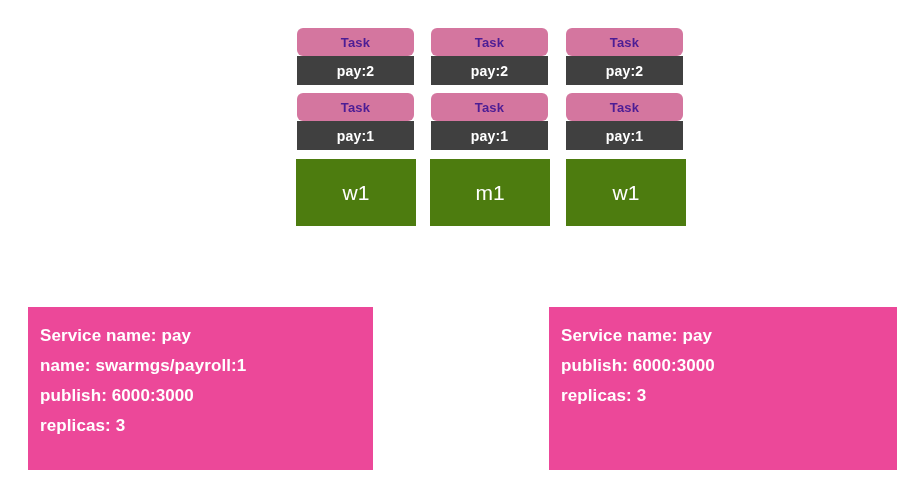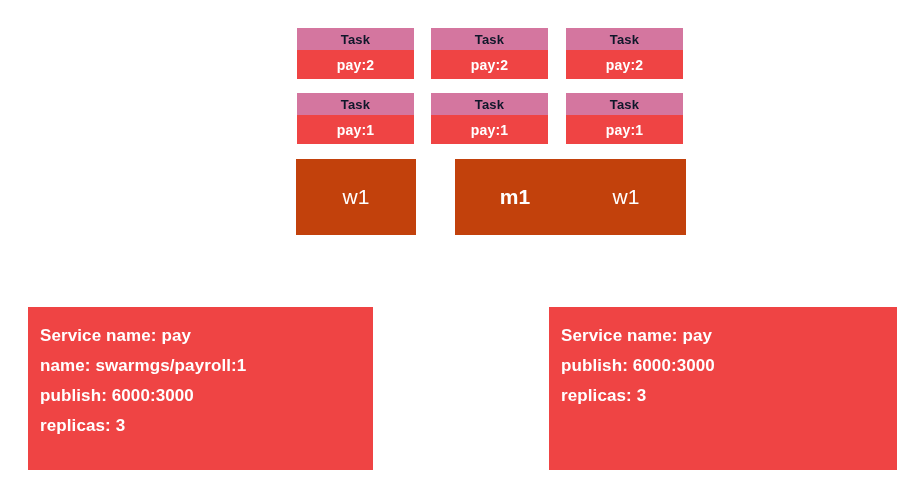--- a/index.html
+++ b/index.html
@@ -24,63 +24,64 @@
     height: 491px;
   }
 
   
   .task-card {
     position: absolute;
     width: 117px;
     box-sizing: border-box;
   }
   .task-header {
-    height: 22px;
+    height: 28px;
     background: #d4769f;
-    color: #0f172a;
+    color: #4c1d95;
     font-size: 13px;
     font-weight: bold;
     display: flex;
     align-items: center;
     justify-content: center;
     letter-spacing: 0.2px;
+    border-radius: 6px;
   }
   .task-body {
     height: 29px;
-    background: #ef4444;
+    background: #404040;
     color: #ffffff;
     font-size: 14px;
     font-weight: bold;
     display: flex;
     align-items: center;
     justify-content: center;
     letter-spacing: 0.2px;
   }
 
   
   .node-box {
     position: absolute;
     width: 120px;
-    height: 76px;
-    background: #c2410c;
+    height: 67px;
+    background: #4d7c0f;
     color: #ffffff;
     font-size: 21px;
     font-weight: normal;
     display: flex;
     align-items: center;
     justify-content: center;
     box-sizing: border-box;
   }
 
   
   .spec-panel {
     position: absolute;
     top: 307px;
     height: 163px;
-    background: #ef4444;
+    background: #ec4899;
     box-sizing: border-box;
     padding: 14px 12px 0 12px;
   }
   .spec-line {
     color: #ffffff;
     font-size: 17px;
     font-weight: bold;
     line-height: 30px;
     white-space: nowrap;
     letter-spacing: 0.1px;
@@ -114,21 +115,21 @@
   <div class="task-card" style="left:431px; top:93px;">
     <div class="task-header">Task</div>
     <div class="task-body">pay:1</div>
   </div>
   <div class="task-card" style="left:566px; top:93px;">
     <div class="task-header">Task</div>
     <div class="task-body">pay:1</div>
   </div>
 
   <div class="node-box" style="left:296px; top:159px;">w1</div>
-  <div class="node-box" style="left:455px; top:159px;font-weight:bold;">m1</div>
+  <div class="node-box" style="left:430px; top:159px;">m1</div>
   <div class="node-box" style="left:566px; top:159px;">w1</div>
 
   <div class="spec-panel" style="left:28px; width:345px;">
     <div class="spec-line">Service name: pay</div>
     <div class="spec-line"><span>name: swarmgs/payroll:1</span><span class="spec-highlight"></span></div>
     <div class="spec-line">publish: 6000:3000</div>
     <div class="spec-line">replicas: 3</div>
   </div>
 
   <div class="spec-panel" style="left:549px; width:348px;">

